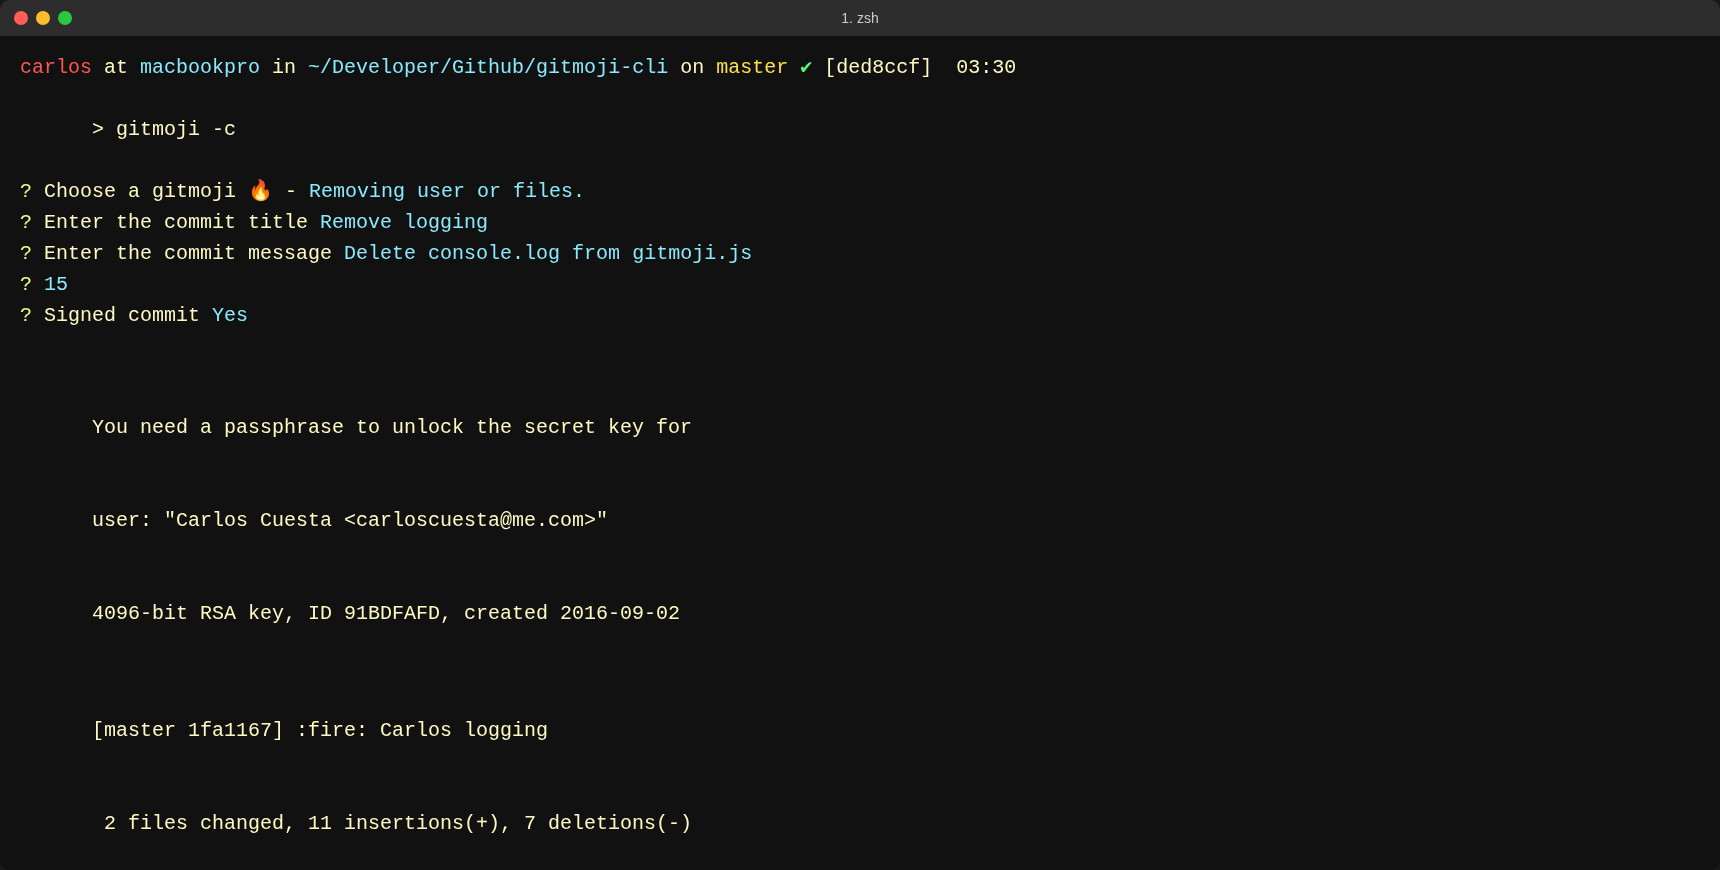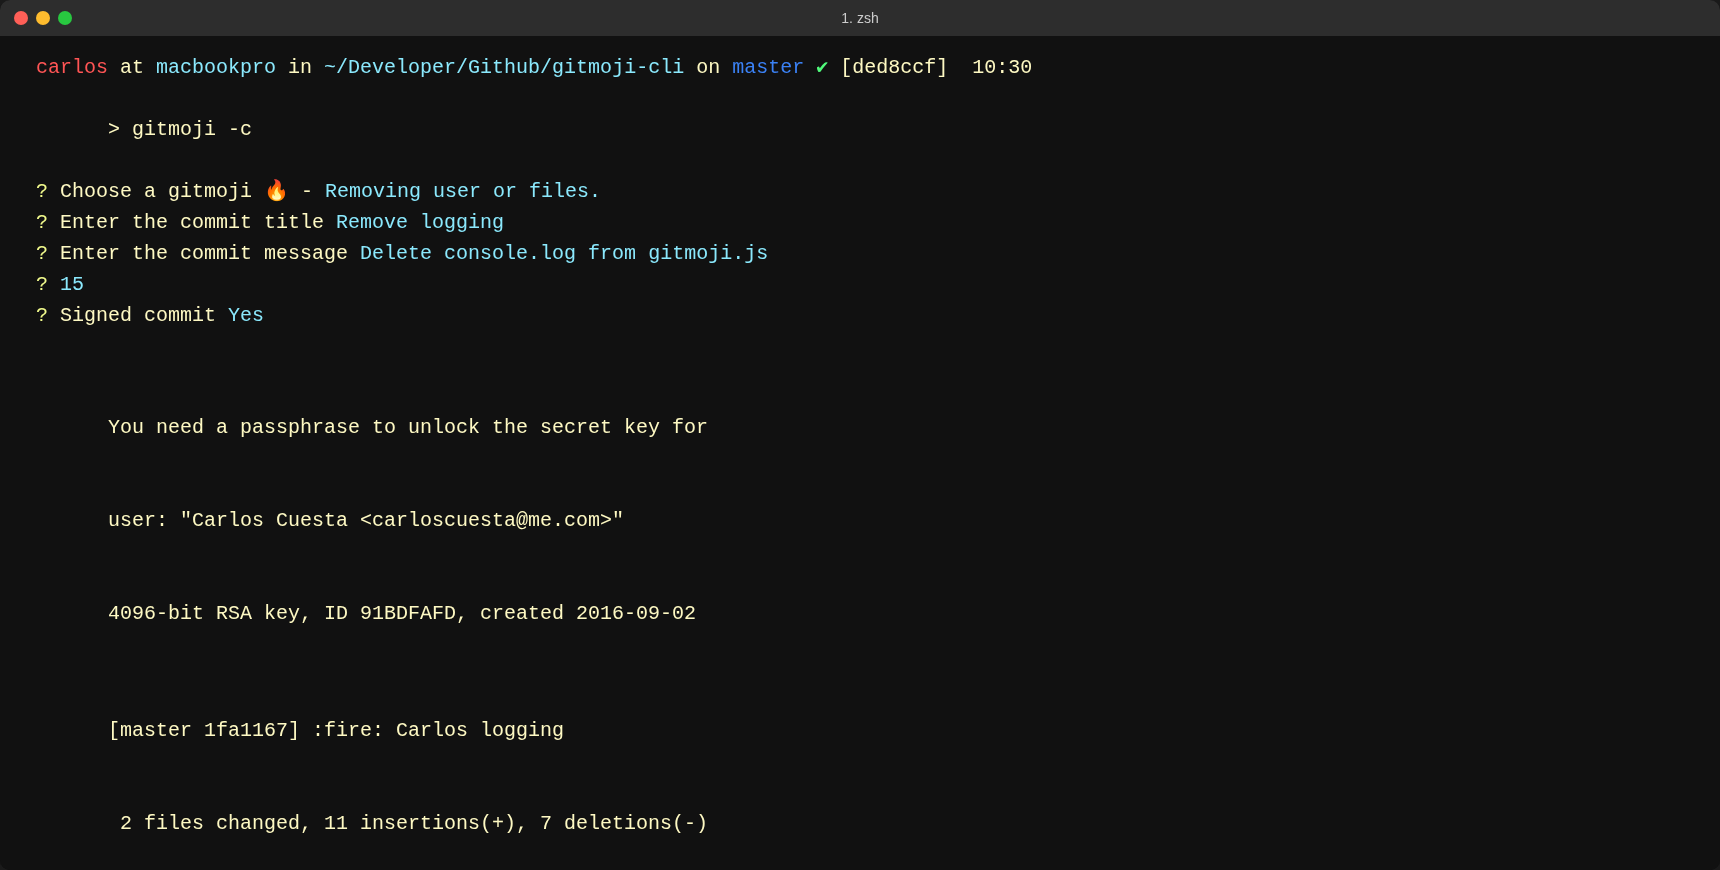--- a/index.html
+++ b/index.html
@@ -55,37 +55,37 @@
     .traffic-light.maximize { background: #28c840; }
 
     .title-text {
       color: #cccccc;
       font-size: 14px;
       font-family: -apple-system, BlinkMacSystemFont, sans-serif;
     }
 
     .terminal-body {
       flex: 1;
-      padding: 16px 36px;
+      padding: 16px 20px;
       background: #111111;
       overflow: hidden;
       line-height: 1.55;
     }
 
     .line {
       display: block;
       font-size: 20px;
       white-space: pre;
       color: #f8f8f2;
     }
 
     .color-red { color: #ff5555; }
     .color-white { color: #fef9c3; }
     .color-cyan { color: #8be9fd; }
-    .color-blue { color: #3b82f6; }
+    .color-blue { color: #fde047; }
     .color-green { color: #50fa7b; }
 
     .prompt-line {
       display: flex;
       align-items: baseline;
       font-size: 20px;
       white-space: pre;
     }
 
     .question-mark {
@@ -115,21 +115,21 @@
     <div class="prompt-line">
       <span class="color-red">carlos</span>
       <span class="color-white"> at </span>
       <span class="color-cyan">macbookpro</span>
       <span class="color-white"> in </span>
       <span class="color-cyan">~/Developer/Github/gitmoji-cli</span>
       <span class="color-white"> on </span>
       <span class="color-blue">master</span>
       <span class="color-green"> ✔</span>
       <span class="color-white"> [ded8ccf]</span>
-      <span class="color-white">  10:30</span>
+      <span class="color-white">  03:30</span>
     </div>
 
     <div class="line">
       <span class="color-white">&gt; gitmoji -c</span>
     </div>
 
     <div class="prompt-line">
       <span class="question-mark">? </span>
       <span class="color-white">Choose a gitmoji 🔥 - </span>
       <span class="color-cyan">Removing user or files.</span>

